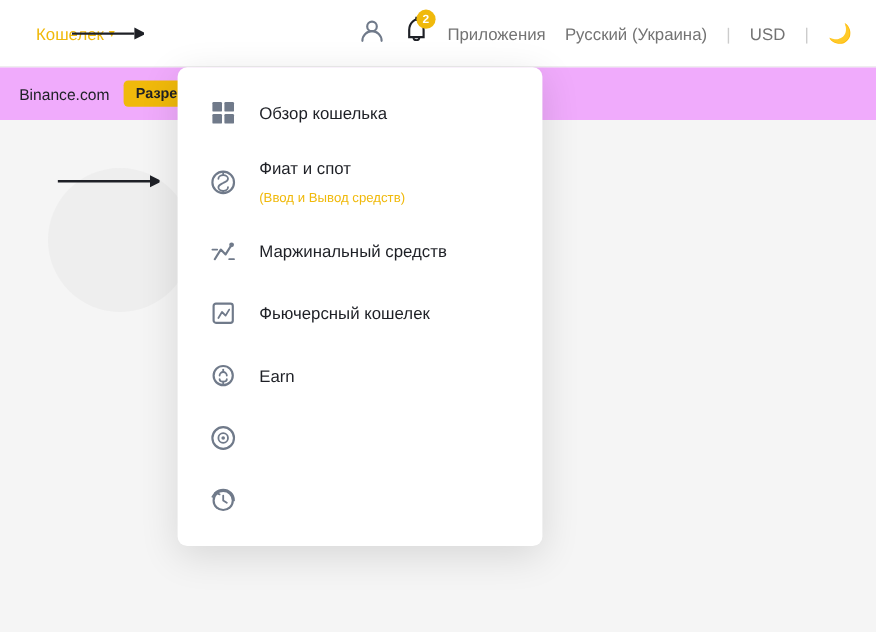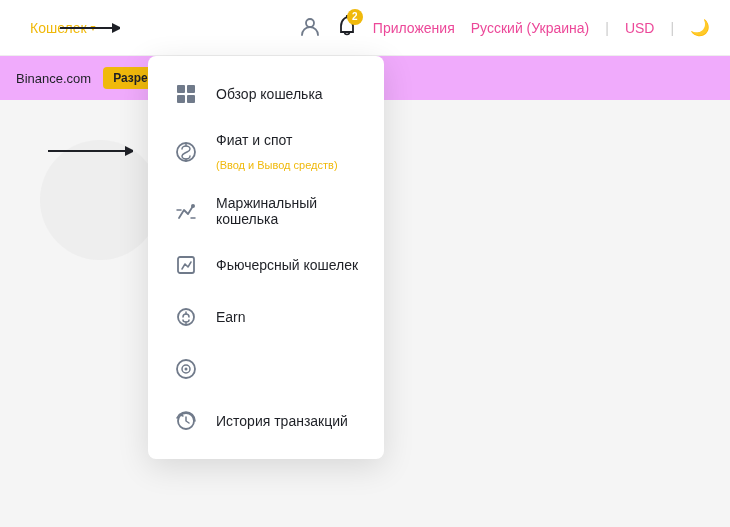--- a/index.html
+++ b/index.html
@@ -53,21 +53,21 @@
 
     .nav-right {
       margin-left: auto;
       display: flex;
       align-items: center;
       gap: 16px;
     }
 
     .nav-right-item {
       font-size: 14px;
-      color: #ec4899;
+      color: #737373;
       cursor: pointer;
       white-space: nowrap;
     }
 
     .nav-divider {
       color: #ccc;
     }
 
     
     .bell-container {
@@ -121,21 +121,21 @@
     }
 
     
     .dropdown-menu {
       position: absolute;
       top: 56px;
       left: 148px;
       background: #fff;
       border-radius: 8px;
       box-shadow: 0 8px 32px rgba(0,0,0,0.12);
-      width: 236px;
+      width: 304px;
       padding: 12px 0;
       z-index: 500;
     }
 
     .dropdown-item {
       display: flex;
       align-items: center;
       gap: 16px;
       padding: 12px 24px;
       cursor: pointer;
@@ -282,21 +282,21 @@
 
   <div class="dropdown-item">
     <div class="dropdown-icon">
       <svg width="22" height="22" viewBox="0 0 22 22" fill="none">
         <path d="M4 18L9 10L13 14L18 6" stroke="#707A8A" stroke-width="1.8" stroke-linecap="round" stroke-linejoin="round" fill="none"></path>
         <circle cx="18" cy="6" r="2" fill="#707A8A"></circle>
         <path d="M2 10h4M16 18h4" stroke="#707A8A" stroke-width="1.5" stroke-linecap="round"></path>
       </svg>
     </div>
     <div class="dropdown-text">
-      <span class="dropdown-label">Маржинальный кошелька</span>
+      <span class="dropdown-label">Маржинальный средств</span>
     </div>
   </div>
 
   <div class="dropdown-item">
     <div class="dropdown-icon">
       <svg width="22" height="22" viewBox="0 0 22 22" fill="none">
         <rect x="3" y="3" width="16" height="16" rx="2" stroke="#707A8A" stroke-width="1.8" fill="none"></rect>
         <path d="M7 15L10 10L13 13L16 8" stroke="#707A8A" stroke-width="1.5" stroke-linecap="round" stroke-linejoin="round" fill="none"></path>
       </svg>
     </div>
@@ -332,23 +332,20 @@
 
   <div class="dropdown-item">
     <div class="dropdown-icon">
       <svg width="22" height="22" viewBox="0 0 22 22" fill="none">
         <circle cx="11" cy="11" r="8" stroke="#707A8A" stroke-width="1.8" fill="none"></circle>
         <path d="M4.5 4.5C6.3 2.9 8.8 2 11 2C16 2 20 6 20 11" stroke="#707A8A" stroke-width="1.5" stroke-linecap="round" fill="none"></path>
         <polyline points="2,8 4.5,4.5 8,6" fill="none" stroke="#707A8A" stroke-width="1.5" stroke-linecap="round" stroke-linejoin="round"></polyline>
         <polyline points="11,7 11,11 14,13" stroke="#707A8A" stroke-width="1.5" stroke-linecap="round" stroke-linejoin="round" fill="none"></polyline>
       </svg>
     </div>
-    <div class="dropdown-text">
-      <span class="dropdown-label">История транзакций</span>
-    </div>
   </div>
 
 
 </div>
 
 <div class="main-content">
   <div class="bg-person"></div>
 </div>
 
 </body></html>

